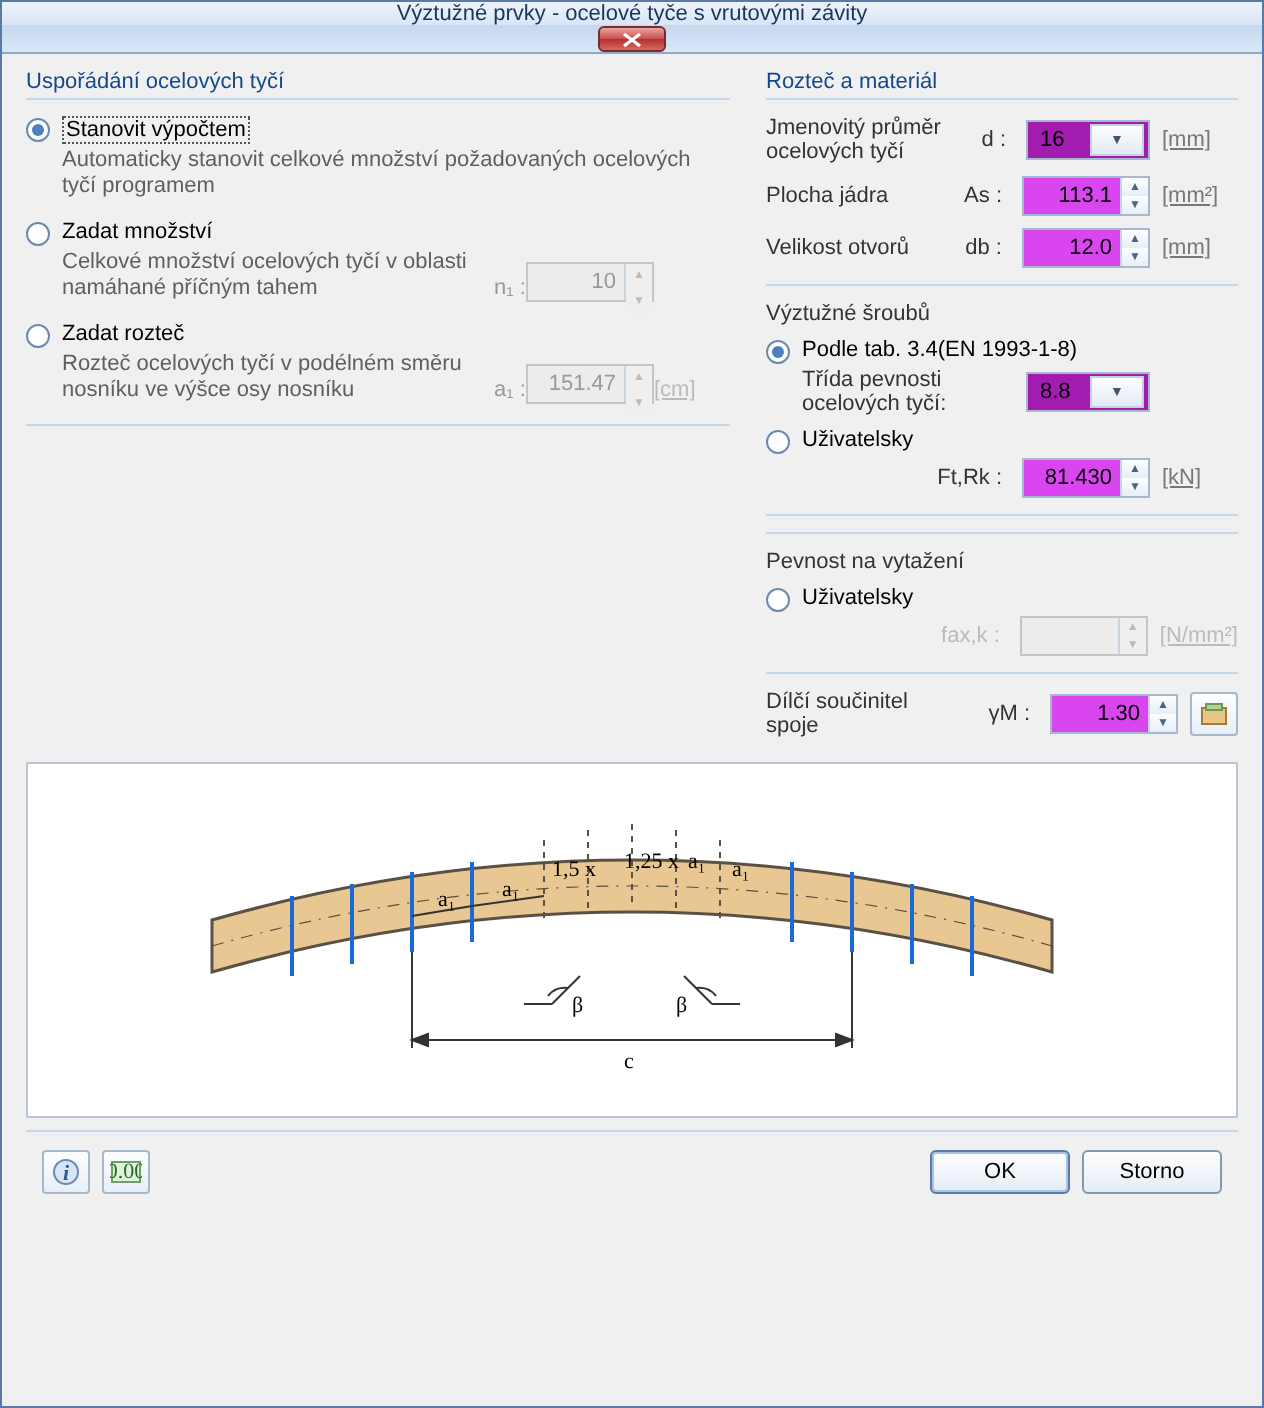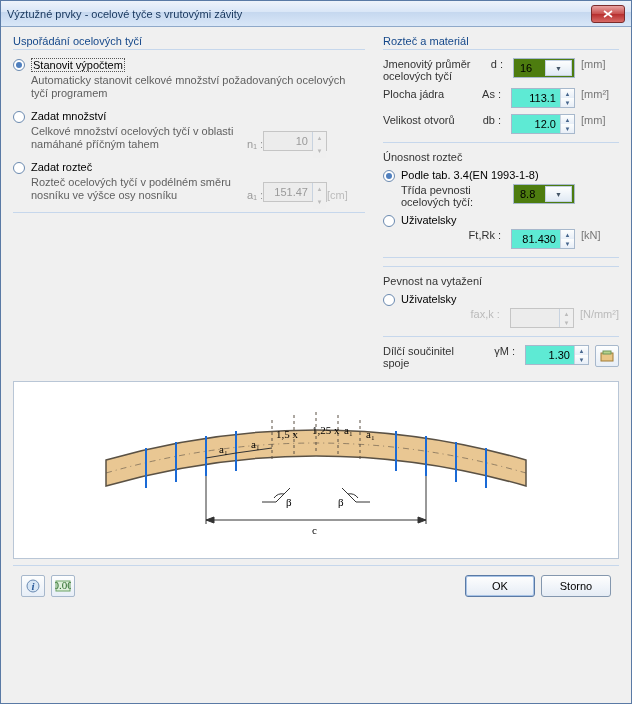--- a/index.html
+++ b/index.html
@@ -1,43 +1,43 @@
 <!DOCTYPE html>
 <html><head>
 <meta charset="utf-8">
 <style>
   * { box-sizing: border-box; font-family: Tahoma, "Segoe UI", sans-serif; font-size: 11px; }
   body { margin: 0; background: #d6d6d6; }
   .window { width: 632px; height: 704px; background: #f0f0f0; border: 1px solid #5a7aa5; box-shadow: 2px 2px 8px rgba(0,0,0,0.3); display: flex; flex-direction: column; }
-  .titlebar { height: 26px; background: linear-gradient(#eef3fa, #d9e6f7 45%, #c6d8ef 46%, #d9e7f8); display: flex; align-items: center; padding: 0 6px; border-bottom: 1px solid #8fa9c9; }
+  .titlebar { height: 26px; background: linear-gradient(#eef3fa, #d9e6f7 45%, #c6d8ef 46%, #d9e7f8); display: flex; align-items: center; padding: 0 6px; border-bottom: 1px solid #8fa9c9; flex-direction: column; }
   .titlebar span { color: #17365c; font-weight: normal; flex: 1; }
   .closebtn { width: 34px; height: 18px; background: linear-gradient(#e9a3a2,#c8514f 48%,#b72f2f 52%,#d86a66); border: 1px solid #7a2c2c; border-radius: 3px; display: flex; align-items: center; justify-content: center; color: #fff; font-weight: bold; font-size: 10px; }
   .body { flex: 1; padding: 8px 12px 6px 12px; display: flex; flex-direction: column; gap: 6px; }
   .columns { display: flex; gap: 18px; }
   .col-l { width: 352px; }
   .col-r { flex: 1; }
   .group-title { color: #15488a; font-weight: normal; padding-bottom: 2px; border-bottom: 1px solid #c6d7ec; margin-bottom: 8px; }
   .radio-row { display: flex; align-items: flex-start; gap: 6px; margin-bottom: 2px; }
   .radio { width: 12px; height: 12px; border: 1px solid #6b8ab0; border-radius: 50%; margin-top: 1px; background: #fff; display: inline-flex; align-items: center; justify-content: center; }
   .radio.on::after { content: ""; width: 6px; height: 6px; background: #4f7fbe; border-radius: 50%; }
   .radio-label { color: #000; }
   .radio-label.focused { border: 1px dotted #555; padding: 0 1px; }
   .sub { color: #5f5f5f; margin-left: 18px; line-height: 13px; margin-bottom: 10px; }
-  .fieldrow { display: flex; gap: 6px; margin-bottom: 6px; }
+  .fieldrow { display: flex; align-items: center; gap: 6px; margin-bottom: 6px; }
   .fieldrow .lbl { flex: 1; color: #333; }
   .fieldrow .sym { color: #333; width: 28px; text-align: right; padding-right:4px;}
-  .unit { color: #777; min-width: 38px; text-align: left; }
-  .spin { display: inline-flex; align-items: stretch; height: 20px; border: 1px solid #a7b8cc; background: #5eead4; }
+  .unit { color: #777; min-width: 38px; text-align: left; text-decoration: underline; }
+  .spin { display: inline-flex; align-items: stretch; height: 20px; border: 1px solid #a7b8cc; background: #d946ef; }
   .spin.dis { background: #ececec; color: #9a9a9a; border-color:#c5c5c5;}
   .spin input { border: none; width: 48px; text-align: right; padding: 0 4px; background: transparent; font-size:11px; height:18px; }
   .spin.dis input { color: #9a9a9a; }
   .spin .arrows { width: 14px; display: flex; flex-direction: column; border-left: 1px solid #c8d3e0; }
   .spin .arrows div { flex: 1; display: flex; align-items: center; justify-content: center; font-size: 6px; color: #46658d; background: linear-gradient(#fdfefe,#e7eef7); }
   .spin.dis .arrows div { color:#bbb; background:#efefef;}
-  .combo { height: 20px; border: 1px solid #a7b8cc; background: #4d7c0f; display: inline-flex; align-items: center; padding: 0 2px 0 6px; }
+  .combo { height: 20px; border: 1px solid #a7b8cc; background: #a21caf; display: inline-flex; align-items: center; padding: 0 2px 0 6px; }
   .combo span { flex: 1; }
   .combo .dd { width: 16px; height: 16px; background: linear-gradient(#fdfefe,#e1eaf4); border:1px solid #c2d0e0; display:flex;align-items:center;justify-content:center;font-size:7px;color:#456; }
   .sep { border-top: 1px solid #c6d7ec; margin: 8px 0 8px 0; }
   .iconbtn { width: 24px; height: 22px; border: 1px solid #a7b8cc; background: linear-gradient(#fdfefe,#e7eef7); display: inline-flex; align-items: center; justify-content: center; border-radius: 2px; }
   .diagram-box { border: 1px solid #b9c6d6; background: #fff; height: 178px; padding: 8px; display: flex; align-items: center; justify-content: center; }
   .footer { height: 40px; border-top: 1px solid #c6d7ec; display: flex; align-items: center; padding: 0 8px; gap: 6px; }
   .footer .spacer { flex: 1; }
   .btn { min-width: 70px; height: 22px; border: 1px solid #8497ae; background: linear-gradient(#fefefe,#e5ecf5); border-radius: 3px; display: inline-flex; align-items: center; justify-content: center; text-align: center; }
   .btn.primary { border: 1px solid #5a7aa5; box-shadow: 0 0 0 1px #a8c3e6 inset; }
   .small-icon { width:24px; height:22px; border:1px solid #a7b8cc; border-radius:2px; background:linear-gradient(#fdfefe,#e7eef7); display:inline-flex; align-items:center; justify-content:center;}
@@ -140,21 +140,21 @@
             <input value="12.0" style="">
             <span class="arrows">
                 <div>▲</div>
                 <div>▼</div>
               </span>
           </span>
           <span class="unit">[mm]</span>
         </div>
 
         <div class="sep"></div>
-        <div style="color:#333;margin-bottom:6px">Únosnost rozteč</div>
+        <div style="color:#333;margin-bottom:6px">Výztužné šroubů</div>
 
         <div class="radio-row">
           <span class="radio on"></span>
           <span class="radio-label">Podle tab. 3.4(EN 1993-1-8)</span>
         </div>
         <div class="fieldrow" style="margin-left:18px">
           <div class="lbl" style="white-space:pre-line">Třída pevnosti
 ocelových tyčí:</div>
           <span class="combo" style="width:62px">
             <span>8.8</span>

